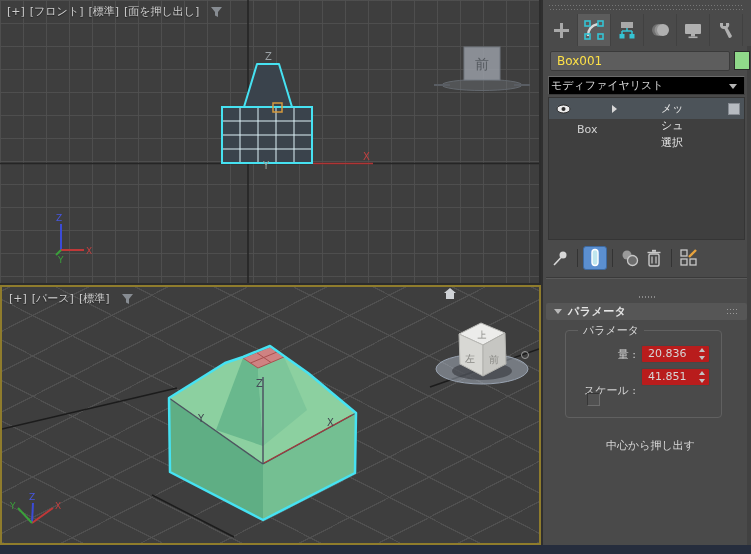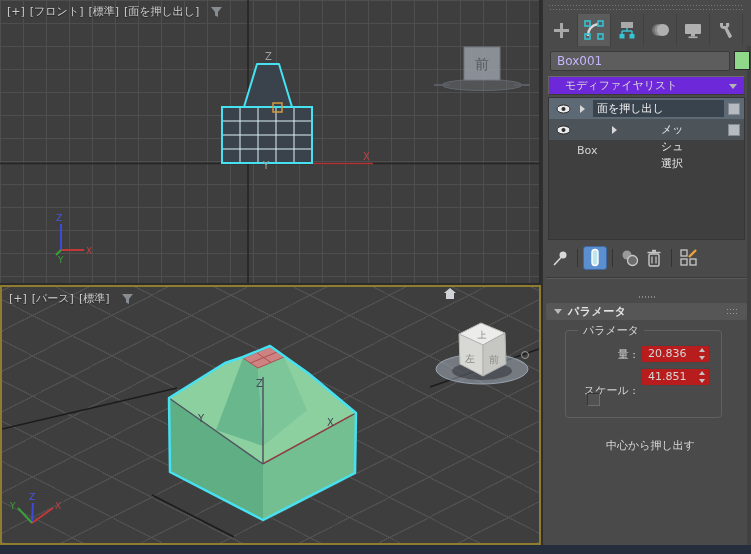--- a/index.html
+++ b/index.html
@@ -33,28 +33,28 @@
   .drag-dots{position:absolute;left:6px;right:8px;top:5px;height:6px;
     background-image:repeating-linear-gradient(90deg,#767676 0 1px, transparent 1px 3px),
                      repeating-linear-gradient(90deg,#767676 0 1px, transparent 1px 3px);
     background-size:3px 1px;background-position:0 0,1px 4px;background-repeat:repeat-x,repeat-x;}
   .tabs{position:absolute;left:2px;top:14px;height:32px;display:flex;}
   .tab{width:33px;height:32px;display:flex;align-items:center;justify-content:center;
     border-right:1px solid #414141;}
   .tab.selected{background:#5c5c5c;}
   .namerow{position:absolute;left:7px;top:51px;width:196px;height:20px;}
   .name-input{position:absolute;left:0;top:0;width:180px;height:20px;background:#5d5d5d;
-    border:1px solid #3a3a3a;border-radius:2px;color:#c4b5fd;font-size:12px;
+    border:1px solid #3a3a3a;border-radius:2px;color:#fde047;font-size:12px;
     line-height:18px;padding-left:6px;}
   .swatch{position:absolute;left:184px;top:0;width:16px;height:19px;background:#90d98a;
     border:1px solid #2a2a2a;}
-  .dropdown{position:absolute;left:5px;top:76px;width:197px;height:19px;background:#6d28d9;
+  .dropdown{position:absolute;left:5px;top:76px;width:197px;height:19px;background:#000000;
     border-top:1px solid #6b6b6b;border-left:1px solid #616161;
     border-bottom:1px solid #393939;border-right:1px solid #454545;
-    line-height:17px;padding-left:16px;color:#d9d9d9;}
+    line-height:17px;padding-left:2px;color:#d9d9d9;}
   .dropdown .arr{position:absolute;right:7px;top:7px;width:0;height:0;
     border-left:4px solid transparent;border-right:4px solid transparent;border-top:5px solid #b4b4b4;}
 
   .stack{position:absolute;left:5px;top:97px;width:197px;height:143px;background:#3f3f3f;
     border:1px solid #353535;}
   .srow{position:relative;height:21px;display:flex;align-items:center;}
   .srow.sel{background:#5d6a76;}
   .srow.dim{background:#4c5359;gap:32px;}
   .srow .eye{margin-left:7px;}
   .srow .tri{width:0;height:0;border-top:4px solid transparent;border-bottom:4px solid transparent;
@@ -281,29 +281,20 @@
       <div class="name-input">Box001</div>
       <div class="swatch"></div>
     </div>
 
     <div class="dropdown">
       <span>モディファイヤリスト</span>
       <span class="arr"></span>
     </div>
 
     <div class="stack">
-      <div class="srow sel">
-        <svg class="eye" width="15" height="10" viewBox="0 0 15 10">
-          <ellipse cx="7.5" cy="5" rx="6.5" ry="4" fill="#ececec" stroke="#2e2e2e"></ellipse>
-          <circle cx="7.5" cy="5" r="2" fill="#2e2e2e"></circle>
-        </svg>
-        <span class="tri"></span>
-        <span class="lbl">面を押し出し</span>
-        <span class="sq"></span>
-      </div>
       <div class="srow dim">
         <svg class="eye" width="15" height="10" viewBox="0 0 15 10">
           <ellipse cx="7.5" cy="5" rx="6.5" ry="4" fill="#ececec" stroke="#2e2e2e"></ellipse>
           <circle cx="7.5" cy="5" r="2" fill="#2e2e2e"></circle>
         </svg>
         <span class="tri"></span>
         <span class="lbl">メッシュ選択</span>
         <span class="sq"></span>
       </div>
       <div class="srow base">

